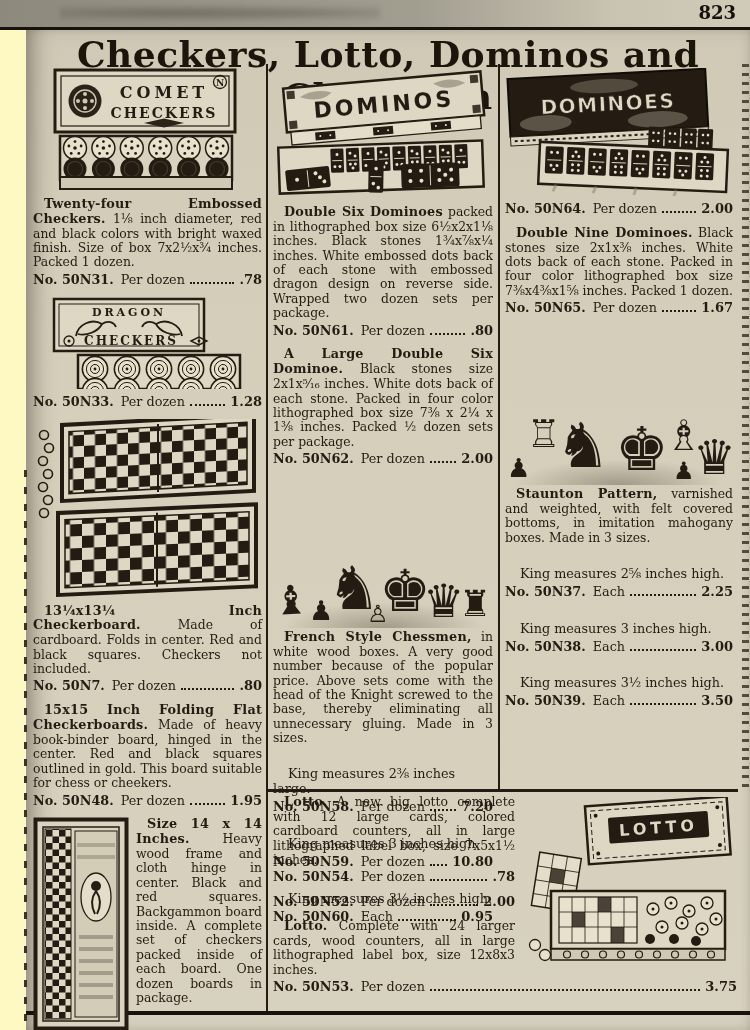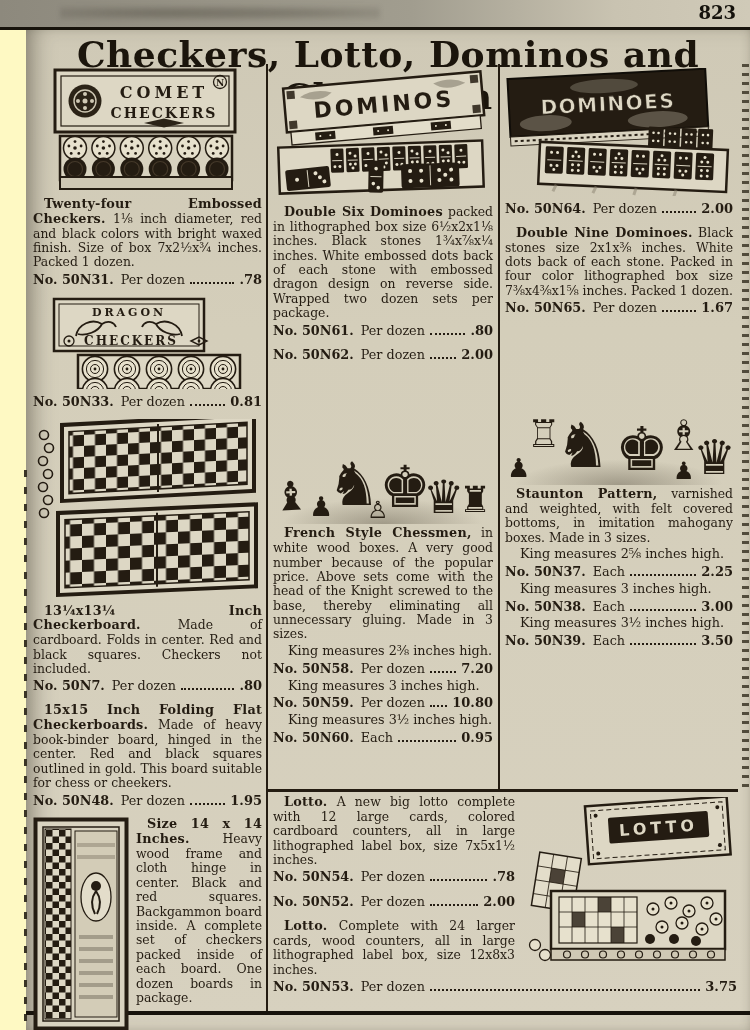--- a/index.html
+++ b/index.html
@@ -32,21 +32,21 @@
   .col-right{left:505px;width:228px;}
   .lotto-sec{position:absolute;left:273px;top:795px;width:464px;font-size:12.4px;line-height:1.16;}
   .para{text-align:justify;text-indent:11px;margin:0;}
   .para b{font-size:12.8px;letter-spacing:.2px;}
   .item{margin-bottom:9px;}
   .price-row{display:flex;align-items:baseline;font-size:12.8px;margin:2px 0 0;}
   .price-row .no{font-weight:bold;margin-right:7px;white-space:nowrap;}
   .price-row .unit{white-space:nowrap;}
   .price-row .leader{flex:1;border-bottom:2.2px dotted #241c12;margin:0 5px;min-width:12px;}
   .price-row .price{font-weight:bold;font-size:13px;white-space:nowrap;text-align:right;}
-  .size-line{margin:2px 0 0;text-indent:15px;font-size:12.8px;}
+  .size-line{margin:22px 0 0;text-indent:15px;font-size:12.8px;}
   .figure{display:block;margin:2px auto 5px;}
   .row-item{display:flex;margin-top:4px;}
   .row-item .txt{flex:1;padding-left:7px;}
   .chess{position:relative;margin:4px 0 4px;}
   .chess-fr{height:150px;}
   .chess-st{height:158px;}
   .chess::after{content:"";position:absolute;left:4%;right:4%;bottom:-2px;height:26px;
         background:radial-gradient(ellipse at 50% 100%,rgba(40,32,18,.30),transparent 70%);}
   .cp{position:absolute;font-family:"DejaVu Sans",sans-serif;color:#241c12;line-height:1;}
 </style>
@@ -156,21 +156,21 @@
         <use href="#rc" x="107" y="94"></use>
         <use href="#rc" x="139" y="94"></use>
         <use href="#rc" x="171" y="94"></use>
     </svg>
 
     <div class="item">
       <div class="price-row">
           <span class="no">No. 50N33.</span>
           <span class="unit">Per dozen</span>
           <span class="leader"></span>
-          <span class="price">0.81</span>
+          <span class="price">1.28</span>
         </div>
     </div>
 
     <svg class="figure" width="228" height="180" viewBox="0 0 228 180">
       <defs>
         <pattern id="ckA" width="22" height="22" patternUnits="userSpaceOnUse">
             <rect width="22" height="22" fill="#ddd7c4"></rect>
             <rect width="11" height="11" fill="#241c12"></rect>
             <rect x="11" y="11" width="11" height="11" fill="#241c12"></rect>
           </pattern>
@@ -338,41 +338,42 @@
       <p class="para"><b>Double Six Dominoes</b> <span>packed in lithographed box size 6½x2x1⅛ inches. Black stones 1¾x⅞x¼ inches. White embossed dots back of each stone with embossed dragon design on reverse side. Wrapped two dozen sets per package.</span></p>
       <div class="price-row">
           <span class="no">No. 50N61.</span>
           <span class="unit">Per dozen</span>
           <span class="leader"></span>
           <span class="price">.80</span>
         </div>
     </div>
 
     <div class="item">
+      <p class="para"><b>A Large Double Six Dominoe.</b> <span>Black stones size 2x1x⁵⁄₁₆ inches. White dots back of each stone. Packed in four color lithographed box size 7⅜ x 2¼ x 1⅜ inches. Packed ½ dozen sets per package.</span></p>
       <div class="price-row">
           <span class="no">No. 50N62.</span>
           <span class="unit">Per dozen</span>
           <span class="leader"></span>
           <span class="price">2.00</span>
         </div>
     </div>
 
     <div class="chess chess-fr">
       <span class="cp" style="font-size:40px;left:0;bottom:6px;transform:rotate(-3deg)">♝</span>
       <span class="cp" style="font-size:27px;left:36px;bottom:2px">♟</span>
       <span class="cp" style="font-size:60px;left:54px;bottom:8px">♞</span>
       <span class="cp" style="font-size:58px;left:106px;bottom:6px">♚</span>
       <span class="cp" style="font-size:46px;left:150px;bottom:2px">♛</span>
       <span class="cp" style="font-size:36px;left:186px;bottom:4px">♜</span>
       <span class="cp" style="font-size:24px;left:94px;bottom:0">♙</span>
     </div>
 
     <div class="item">
       <p class="para"><b>French Style Chessmen,</b> <span>in white wood boxes. A very good number because of the popular price. Above sets come with the head of the Knight screwed to the base, thereby eliminating all unnecessary gluing. Made in 3 sizes.</span></p>
-      <p class="size-line">King measures 2⅜ inches high.</p>
+      <p class="size-line">King measures 2⅜ inches large.</p>
       <div class="price-row">
           <span class="no">No. 50N58.</span>
           <span class="unit">Per dozen</span>
           <span class="leader"></span>
           <span class="price">7.20</span>
         </div>
       <p class="size-line">King measures 3 inches high.</p>
       <div class="price-row">
           <span class="no">No. 50N59.</span>
           <span class="unit">Per dozen</span>

